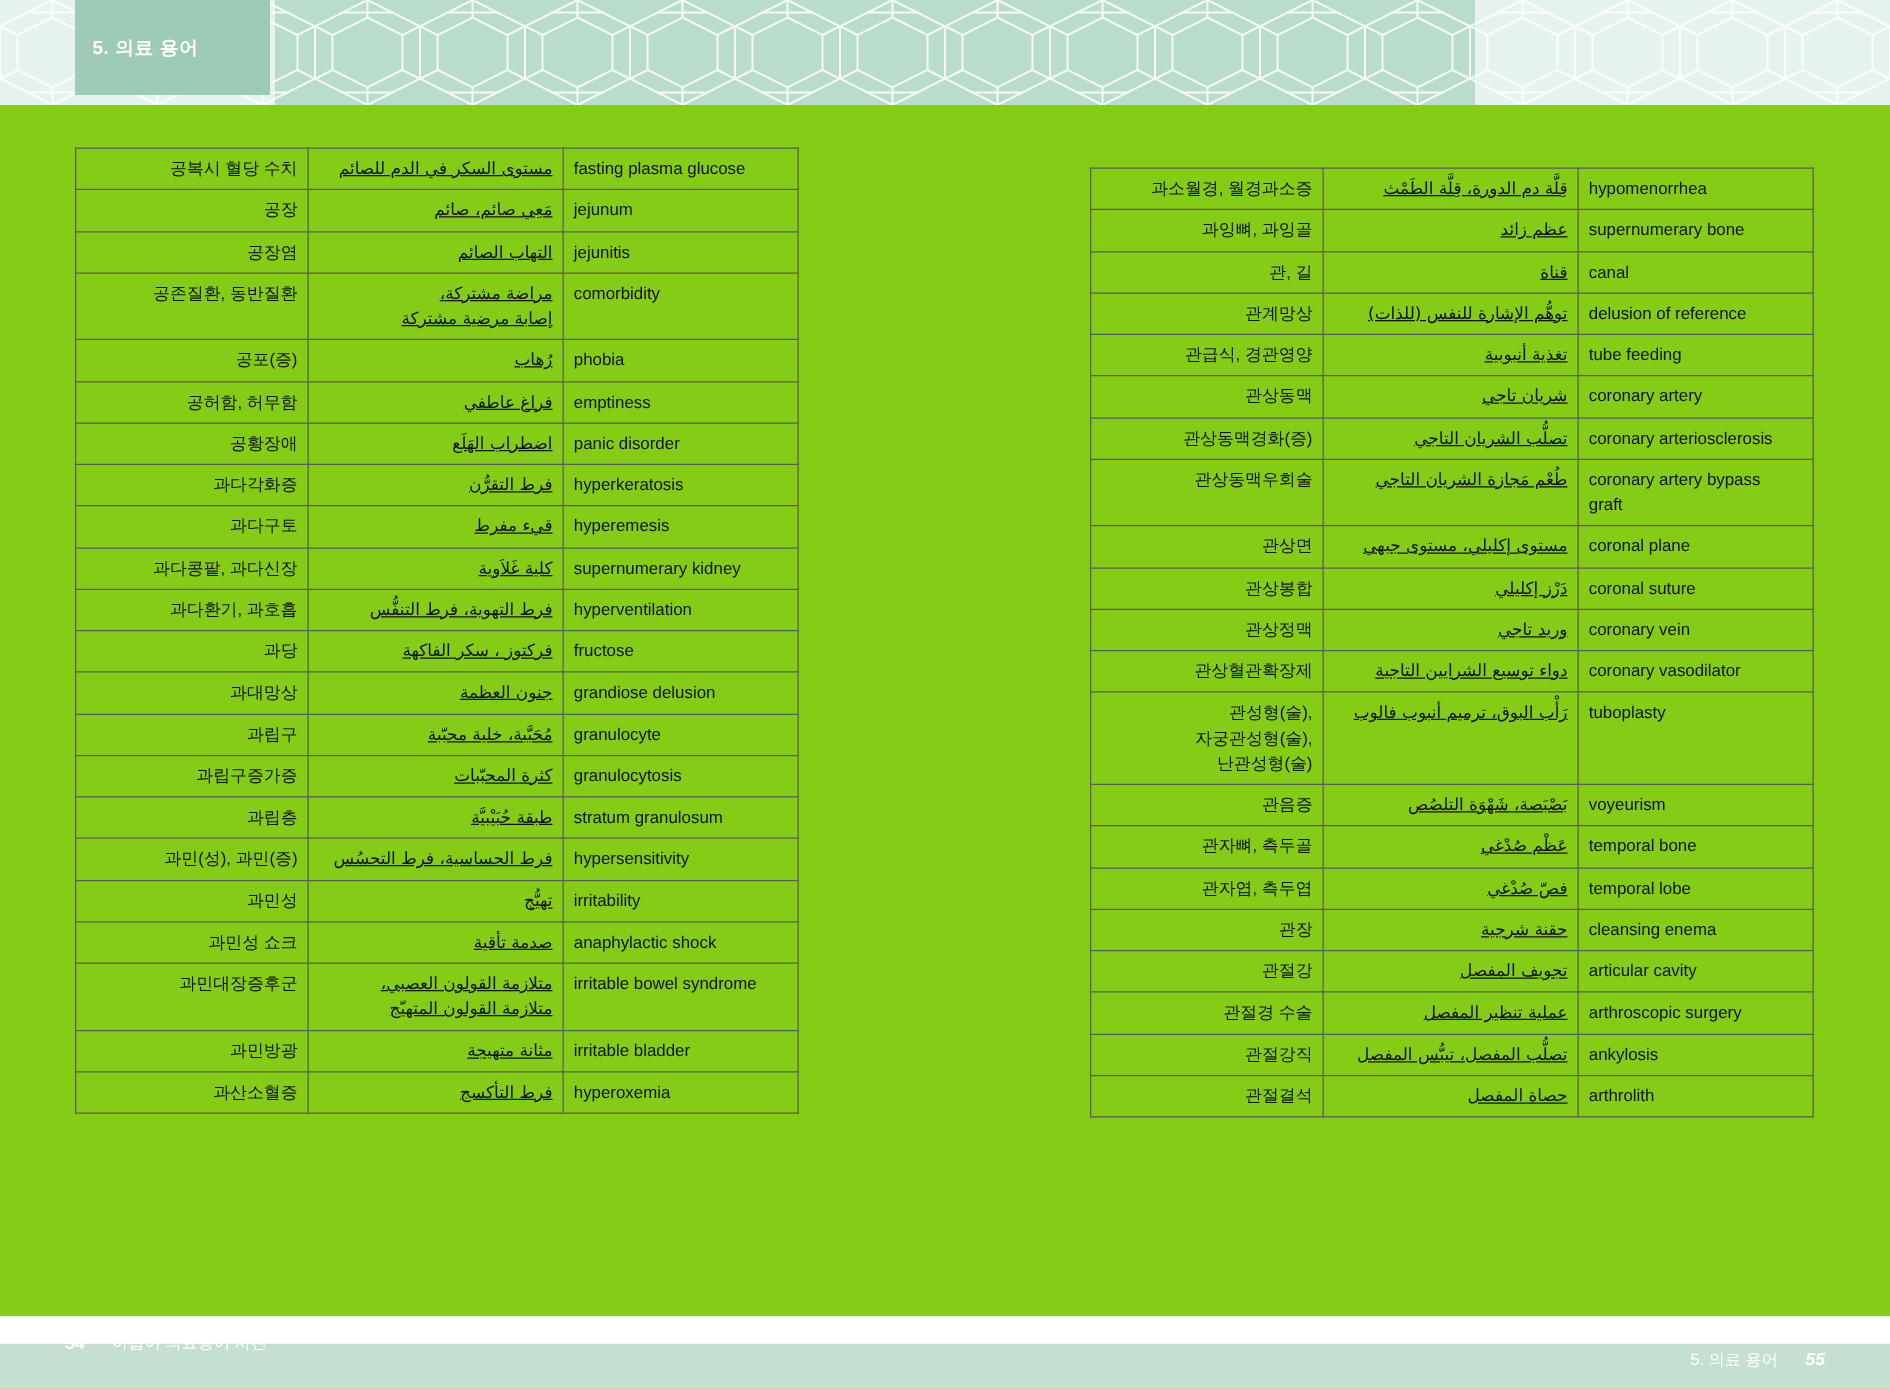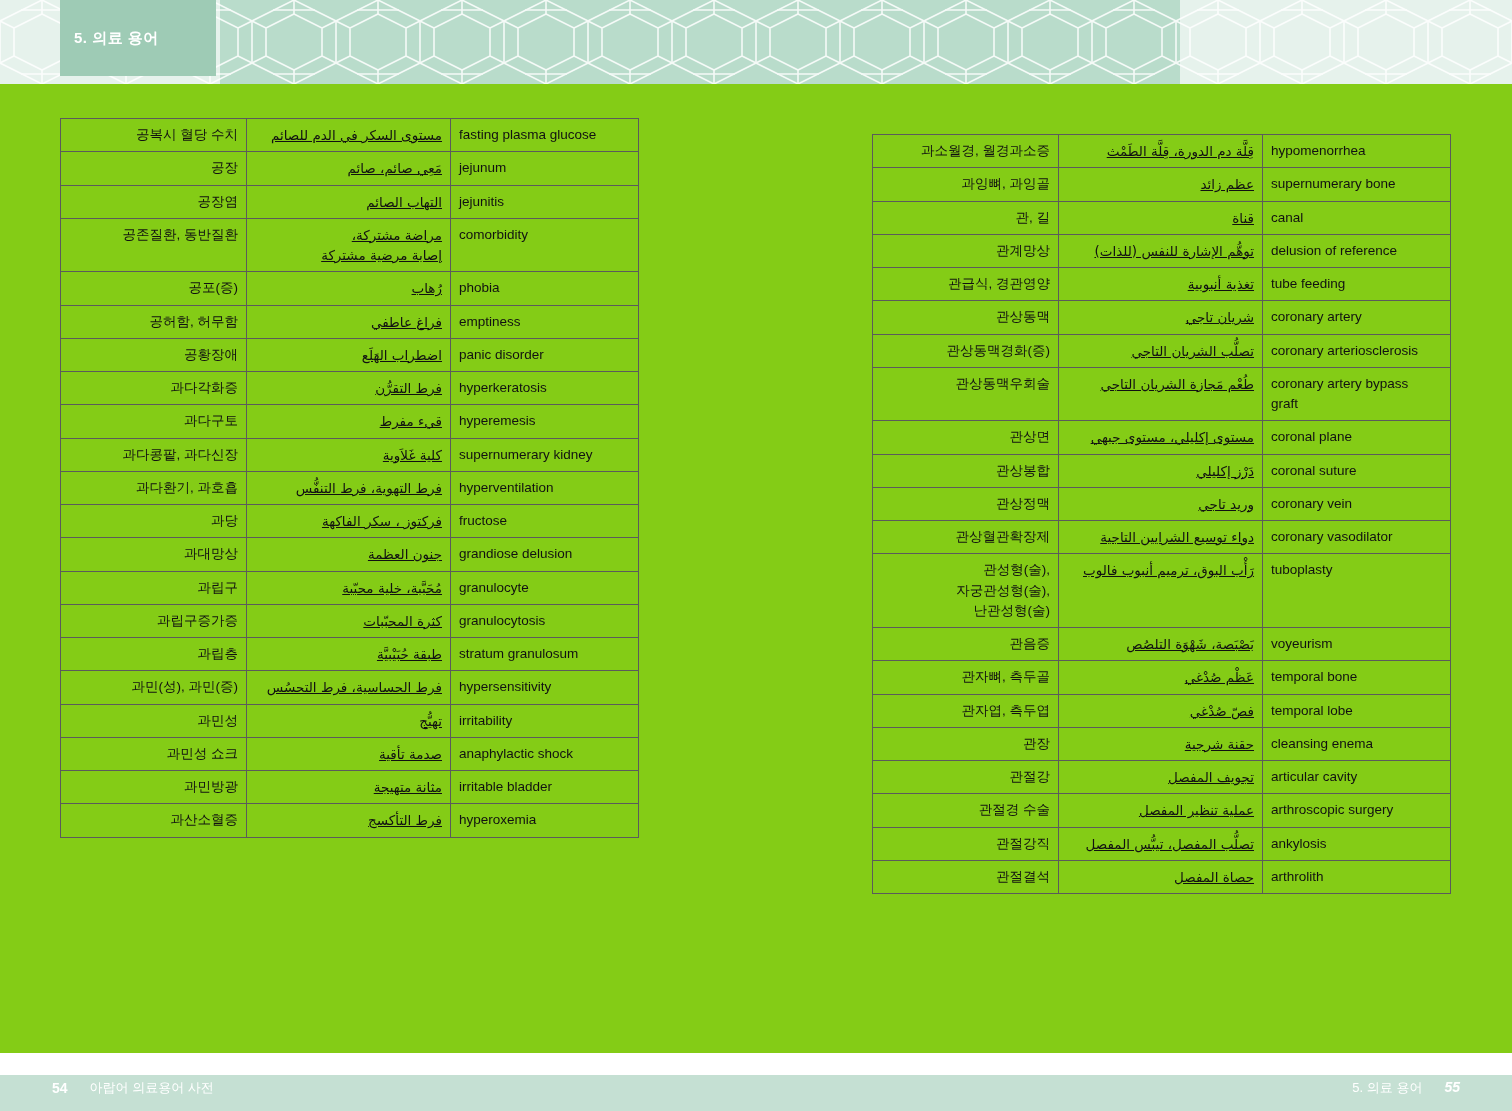--- a/index.html
+++ b/index.html
@@ -73,21 +73,21 @@
     overflow: hidden;
   }
   .bottom-band .inner-white {
     position: absolute;
     top: 0; left: 0;
     width: 1512px; height: 22px;
     background: #ffffff;
   }
   .footer-left {
     position: absolute;
-    bottom: 14px; left: 52px;
+    bottom: 28px; left: 52px;
     display: flex;
     align-items: center;
     gap: 22px;
     color: #ffffff;
     font-size: 13px;
   }
   .footer-left .pg { font-weight: bold; font-size: 14px; }
   .footer-right {
     position: absolute;
     bottom: 14px; right: 52px;
@@ -260,20 +260,26 @@
             <td class="ko">과민성</td>
             <td class="ar">تهيُّج</td>
             <td class="en">irritability</td>
           </tr>
           <tr>
             <td class="ko">과민성 쇼크</td>
             <td class="ar">صدمة تأقية</td>
             <td class="en">anaphylactic shock</td>
           </tr>
           <tr>
+            <td class="ko">과민대장증후군</td>
+            <td class="ar">متلازمة القولون العصبي،
+متلازمة القولون المتهيّج</td>
+            <td class="en">irritable bowel syndrome</td>
+          </tr>
+          <tr>
             <td class="ko">과민방광</td>
             <td class="ar">مثانة متهيجة</td>
             <td class="en">irritable bladder</td>
           </tr>
           <tr>
             <td class="ko">과산소혈증</td>
             <td class="ar">فرط التأكسج</td>
             <td class="en">hyperoxemia</td>
           </tr>
         </tbody>

